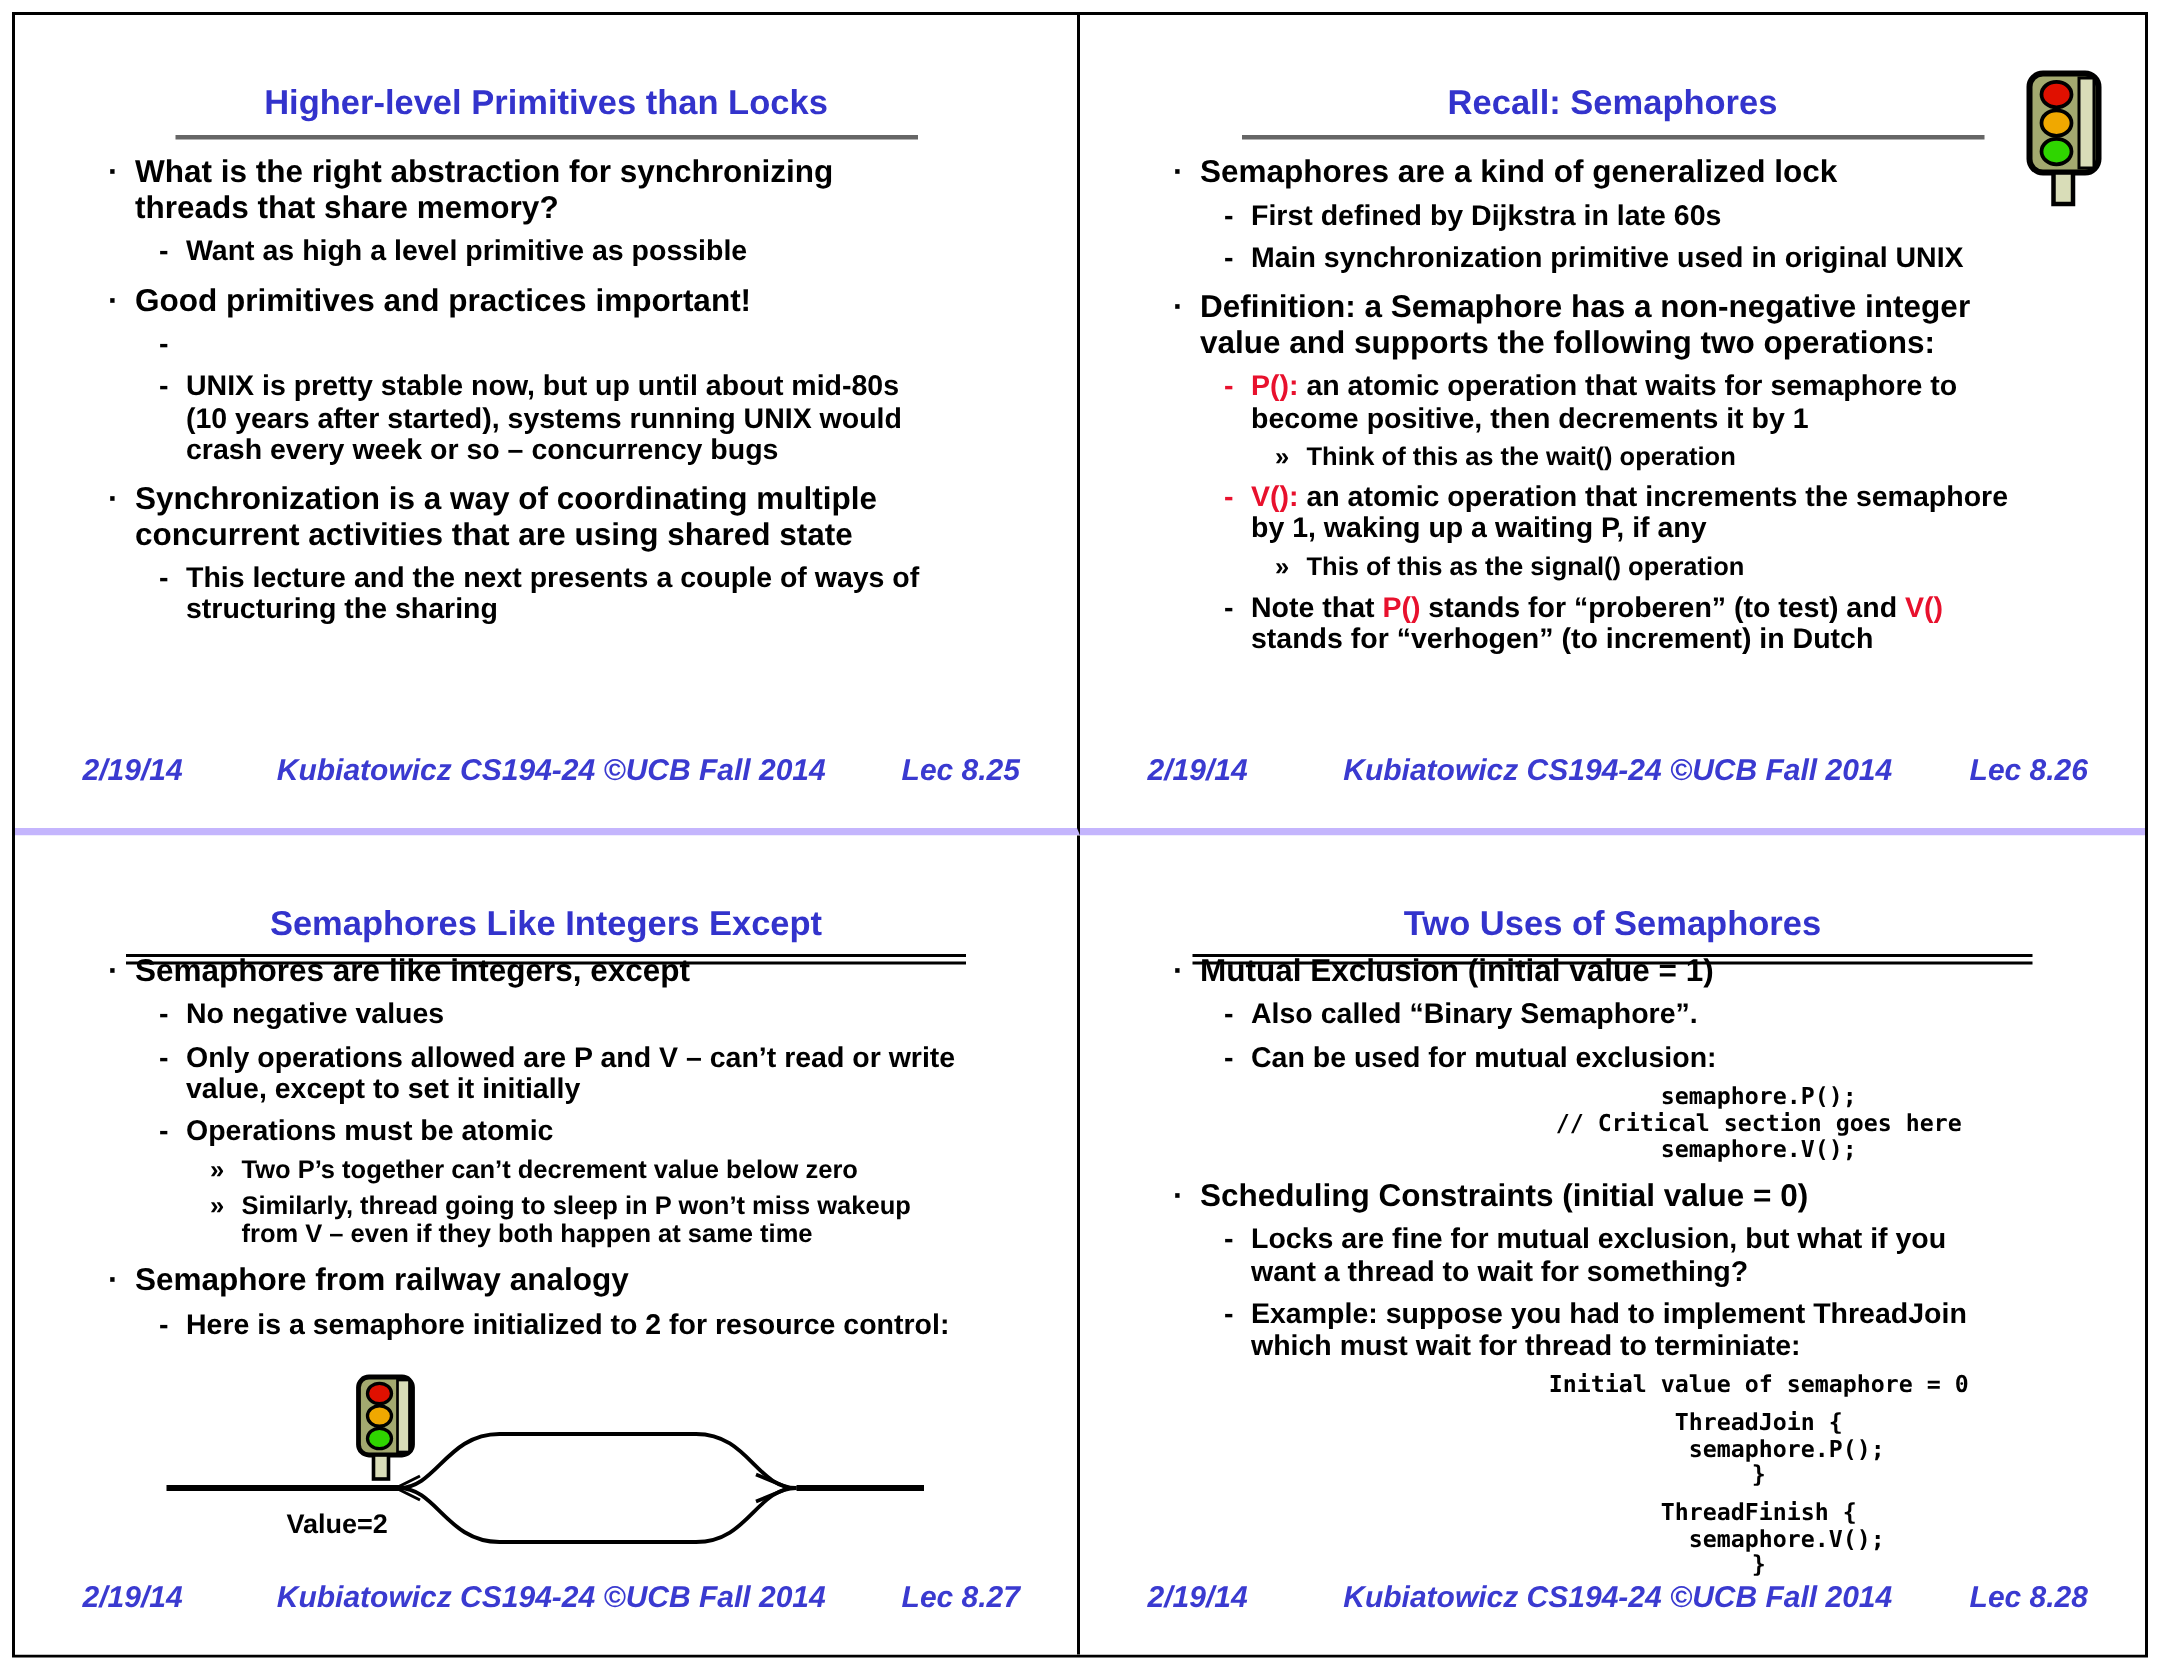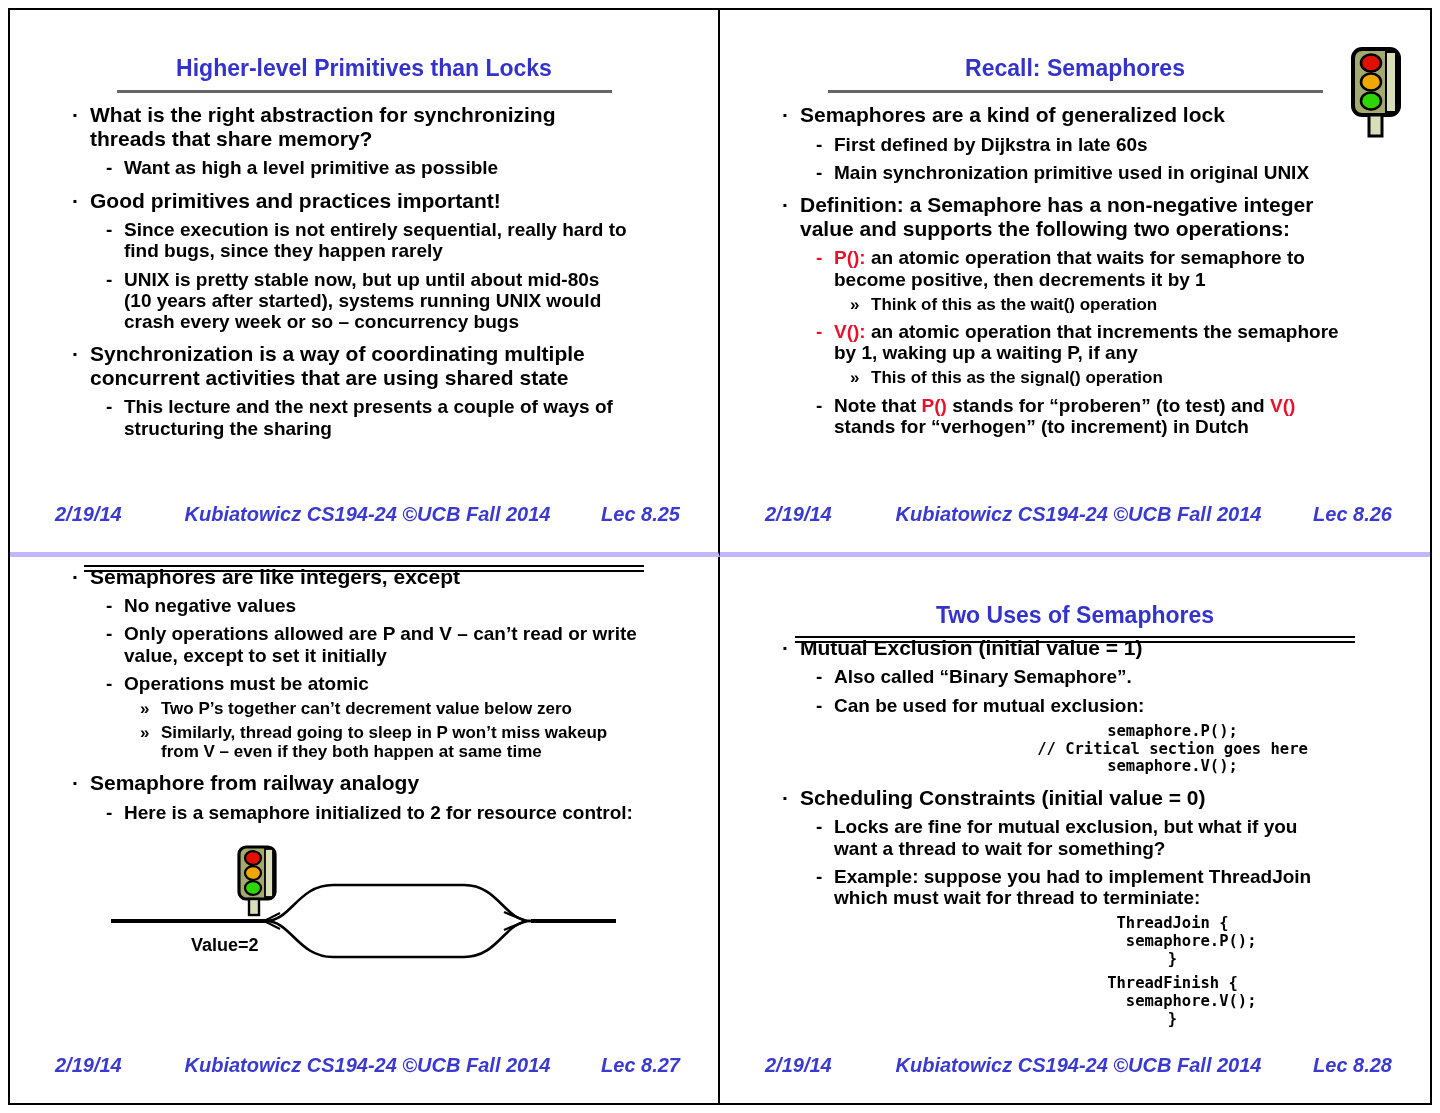--- a/index.html
+++ b/index.html
@@ -63,22 +63,20 @@
         <div class="row b2">
           <span class="g">-</span>
           <span class="t"><span>Want as high a level primitive as possible</span></span>
         </div>
         <div class="row b1">
           <span class="g">·</span>
           <span class="t"><span>Good primitives and practices important!</span></span>
         </div>
         <div class="row b2">
           <span class="g">-</span>
-          <span class="t"><span>Since execution is not entirely sequential, really hard to
-find bugs, since they happen rarely</span></span>
         </div>
         <div class="row b2">
           <span class="g">-</span>
           <span class="t"><span>UNIX is pretty stable now, but up until about mid-80s
 (10 years after started), systems running UNIX would
 crash every week or so – concurrency bugs</span></span>
         </div>
         <div class="row b1">
           <span class="g">·</span>
           <span class="t"><span>Synchronization is a way of coordinating multiple
@@ -153,20 +151,21 @@
         </div>
       </div>
     <footer class="foot">
       <span class="fd">2/19/14</span>
       <span class="fc">Kubiatowicz CS194-24 ©UCB Fall 2014</span>
       <span class="fl">Lec 8.26</span>
     </footer>
   </section>
 
   <section class="slide s2">
+    <h1 class="title">Semaphores Like Integers Except</h1>
     <div class="rule2"></div>
     <div class="content overlap">
         <div class="row b1">
           <span class="g">·</span>
           <span class="t"><span>Semaphores are like integers, except</span></span>
         </div>
         <div class="row b2">
           <span class="g">-</span>
           <span class="t"><span>No negative values</span></span>
         </div>
@@ -249,20 +248,21 @@
         <div class="row b2">
           <span class="g">-</span>
           <span class="t"><span>Locks are fine for mutual exclusion, but what if you
 want a thread to wait for something?</span></span>
         </div>
         <div class="row b2">
           <span class="g">-</span>
           <span class="t"><span>Example: suppose you had to implement ThreadJoin
 which must wait for thread to terminiate:</span></span>
         </div>
+        <pre class="code">Initial value of semaphore = 0</pre>
         <pre class="code">ThreadJoin {
     semaphore.P();
 }</pre>
         <pre class="code">ThreadFinish {
     semaphore.V();
 }</pre>
       </div>
     <footer class="foot">
       <span class="fd">2/19/14</span>
       <span class="fc">Kubiatowicz CS194-24 ©UCB Fall 2014</span>

